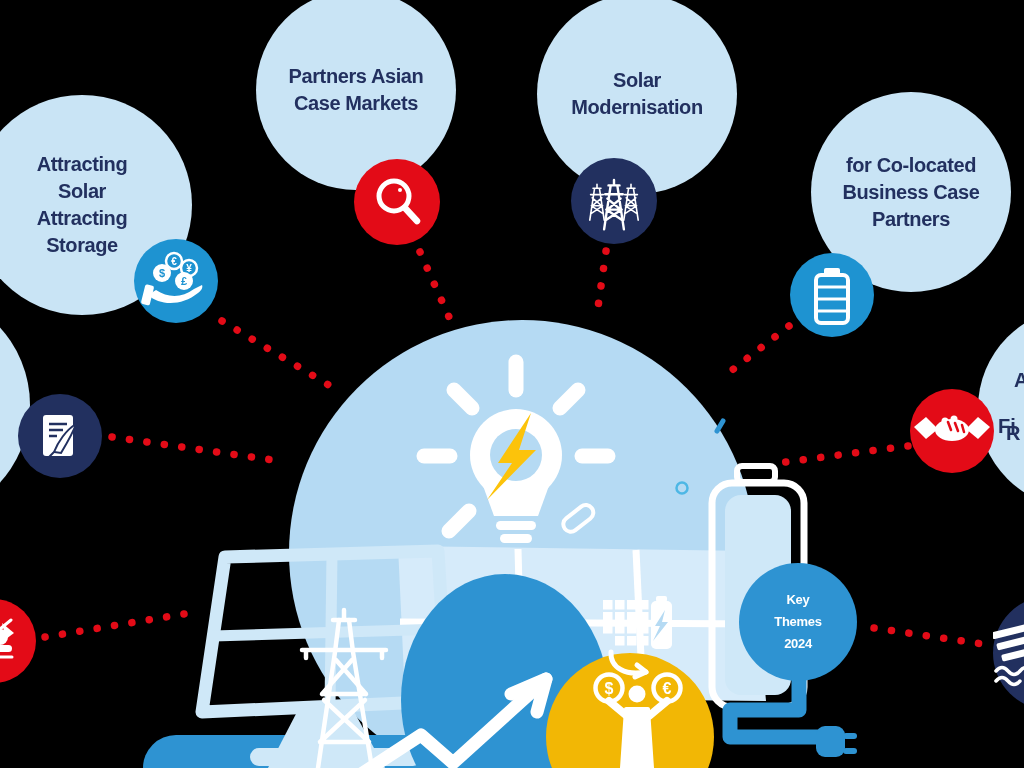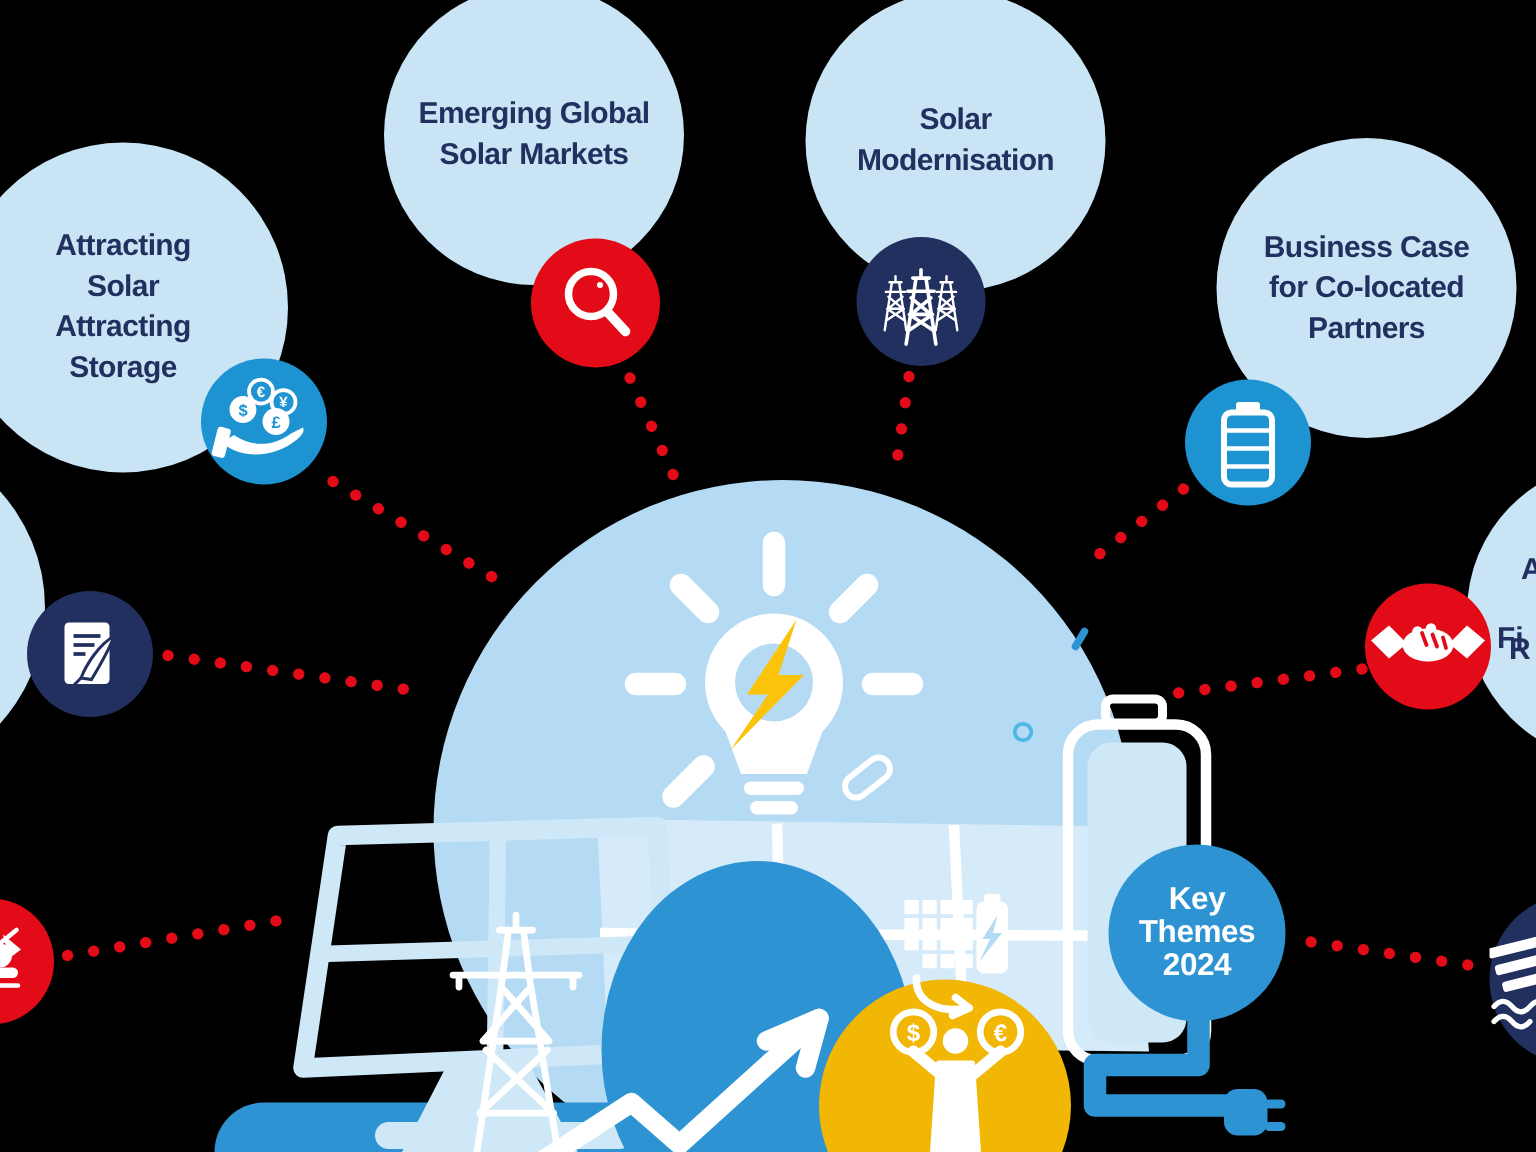--- a/index.html
+++ b/index.html
@@ -9,48 +9,48 @@
           flex-direction:column;align-items:center;justify-content:center;text-align:center;
           color:#22305f;font-weight:bold;z-index:1;}
   .bubble .ln{display:block;font-size:20px;line-height:27px;letter-spacing:-0.4px;white-space:nowrap;}
   .central{position:absolute;left:289px;top:320px;width:466px;height:466px;border-radius:50%;
            background:#b5daf3;z-index:1;}
   .icirc{position:absolute;border-radius:50%;display:flex;align-items:center;justify-content:center;z-index:3;}
   .illu{position:absolute;left:0;top:0;z-index:2;pointer-events:none;}
   .keythemes{position:absolute;left:739px;top:563px;width:118px;height:118px;border-radius:50%;
              background:#2e93d2;display:flex;flex-direction:column;align-items:center;justify-content:center;
              text-align:center;color:#fff;font-weight:bold;z-index:4;}
-  .keythemes .ln{font-size:21px;line-height:22px;letter-spacing:-0.3px;}
+  .keythemes .ln{font-size:13px;line-height:22px;letter-spacing:-0.3px;}
   .frag{position:absolute;color:#22305f;font-weight:bold;font-size:20px;line-height:20px;z-index:2;white-space:nowrap;}
 </style>
 </head>
 <body>
 
 <div class="stage">
 
   <div class="bubble" style="left:-28px;top:95px;width:220px;height:220px;">
     <span class="ln">Attracting</span>
     <span class="ln">Solar</span>
     <span class="ln">Attracting</span>
     <span class="ln">Storage</span>
   </div>
 
   <div class="bubble" style="left:256px;top:-10px;width:200px;height:200px;">
-    <span class="ln">Emerging Global</span>
-    <span class="ln">Solar Markets</span>
+    <span class="ln">Partners Asian</span>
+    <span class="ln">Case Markets</span>
   </div>
 
   <div class="bubble" style="left:537px;top:-6px;width:200px;height:200px;">
     <span class="ln">Solar</span>
     <span class="ln">Modernisation</span>
   </div>
 
   <div class="bubble" style="left:811px;top:92px;width:200px;height:200px;">
+    <span class="ln">for Co-located</span>
     <span class="ln">Business Case</span>
-    <span class="ln">for Co-located</span>
     <span class="ln">Partners</span>
   </div>
 
   <div class="bubble" style="left:978px;top:308px;width:200px;height:200px;"></div>
   <span class="frag" style="left:1014px;top:370px;">A</span>
   <span class="frag" style="left:998px;top:416px;">Fi</span>
   <span class="frag" style="left:1006px;top:423px;">R</span>
 
   <div class="bubble" style="left:-200px;top:290px;width:230px;height:230px;"></div>
 

